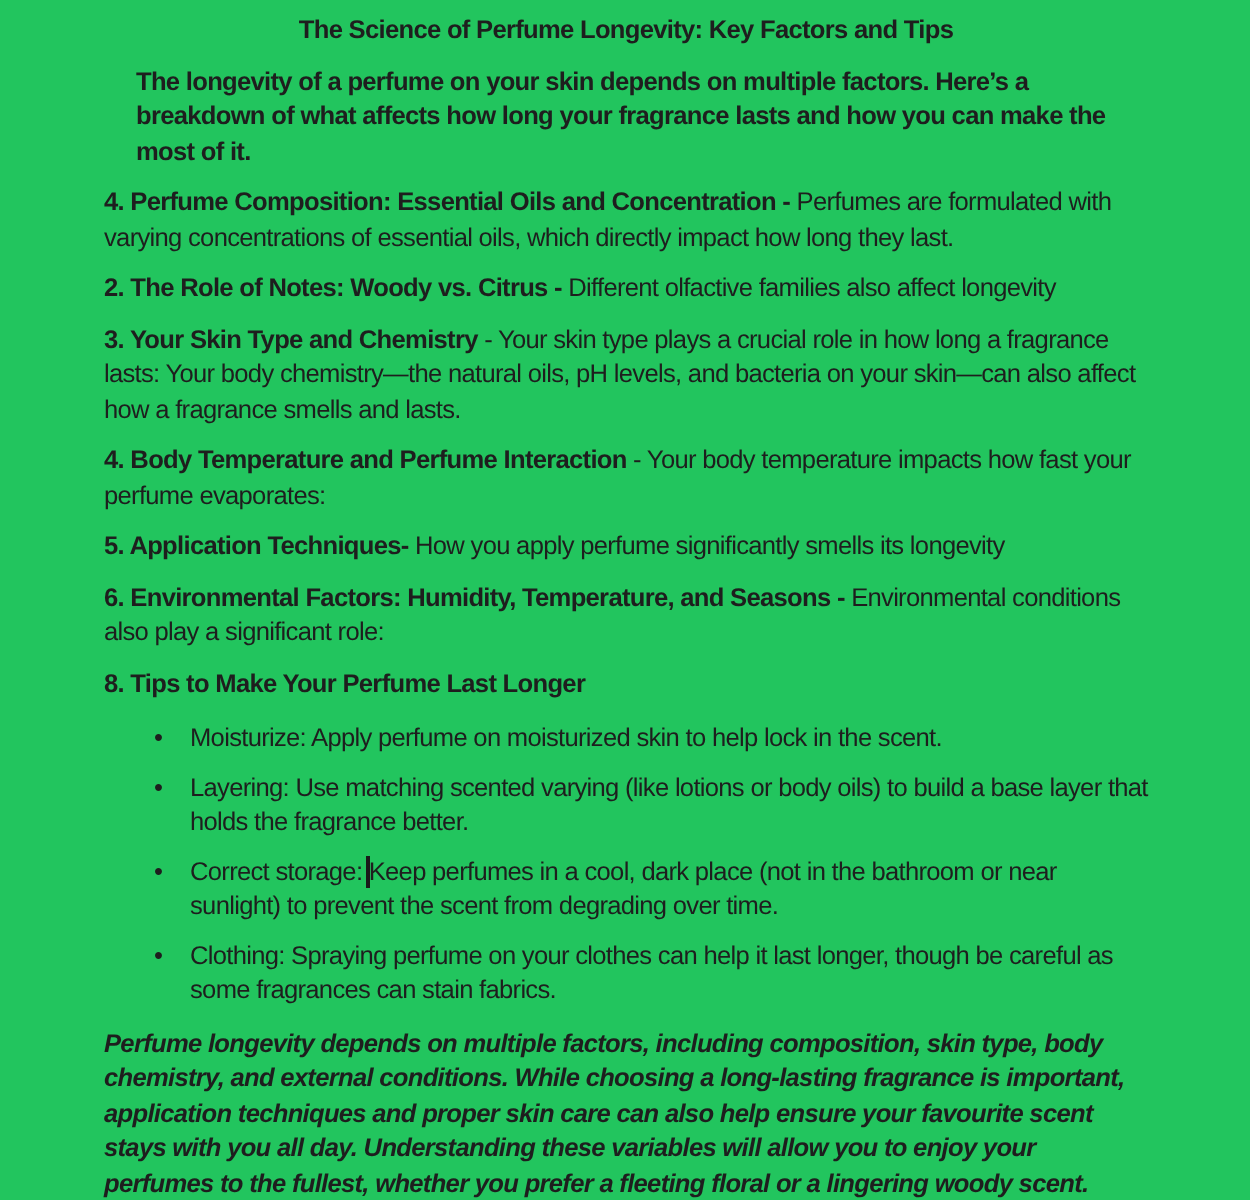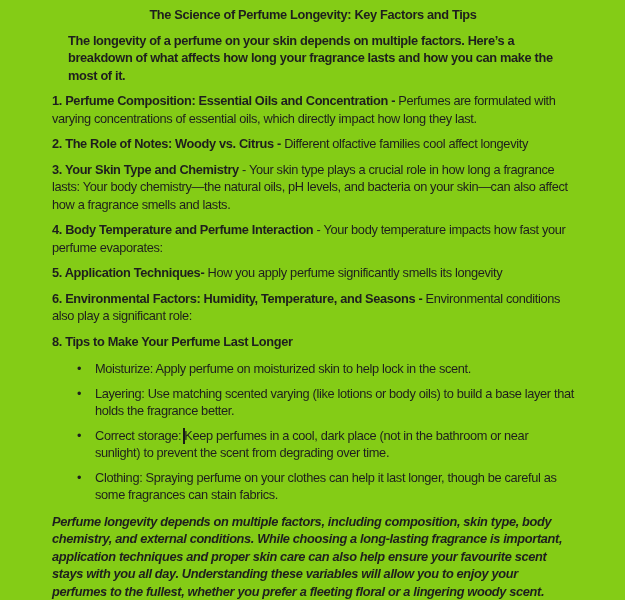--- a/index.html
+++ b/index.html
@@ -4,21 +4,21 @@
 <style>
   html, body {
     margin: 0;
     padding: 0;
     background: #ffffff;
   }
   .page {
     position: relative;
     width: 625px;
     height: 600px;
-    background: #84cc16;
+    background: #22c55e;
     overflow: hidden;
     font-family: "Liberation Sans", "DejaVu Sans", sans-serif;
     font-size: 12.8px;
     letter-spacing: -0.35px;
     line-height: 17.5px;
     color: #1e1e1e;
   }
   .content {
     position: absolute;
     left: 52px;
@@ -76,22 +76,22 @@
   }
 </style>
 </head>
 <body>
 
 <div class="page">
   <div class="content">
     <h1 class="doc-title">The Science of Perfume Longevity: Key Factors and Tips</h1>
     <p class="para bold">The longevity of a perfume on your skin depends on multiple factors. Here’s a breakdown of what affects how long your fragrance lasts and how you can make the most of it.</p>
     <div id="sections-list">
-        <p class="para"><strong>1. Perfume Composition: Essential Oils and Concentration -</strong><span> Perfumes are formulated with varying concentrations of essential oils, which directly impact how long they last.</span></p>
-        <p class="para"><strong>2. The Role of Notes: Woody vs. Citrus -</strong><span> Different olfactive families cool affect longevity</span></p>
+        <p class="para"><strong>4. Perfume Composition: Essential Oils and Concentration -</strong><span> Perfumes are formulated with varying concentrations of essential oils, which directly impact how long they last.</span></p>
+        <p class="para"><strong>2. The Role of Notes: Woody vs. Citrus -</strong><span> Different olfactive families also affect longevity</span></p>
         <p class="para"><strong>3. Your Skin Type and Chemistry</strong><span> - Your skin type plays a crucial role in how long a fragrance lasts: Your body chemistry—the natural oils, pH levels, and bacteria on your skin—can also affect how a fragrance smells and lasts.</span></p>
         <p class="para"><strong>4. Body Temperature and Perfume Interaction</strong><span> - Your body temperature impacts how fast your perfume evaporates:</span></p>
         <p class="para"><strong>5. Application Techniques-</strong><span> How you apply perfume significantly smells its longevity</span></p>
         <p class="para"><strong>6. Environmental Factors: Humidity, Temperature, and Seasons -</strong><span> Environmental conditions also play a significant role:</span></p>
       </div>
     <p class="tips-heading">8. Tips to Make Your Perfume Last Longer</p>
     <ul class="tips-list" id="tips-list">
         <li><span class="bullet-dot">•</span><span>Moisturize: Apply perfume on moisturized skin to help lock in the scent.</span></li>
         <li><span class="bullet-dot">•</span><span>Layering: Use matching scented varying (like lotions or body oils) to build a base layer that holds the fragrance better.</span></li>
         <li><span class="bullet-dot">•</span><span>Correct storage: Keep perfumes in a cool, dark place (not in the bathroom or near sunlight) to prevent the scent from degrading over time.</span></li>

